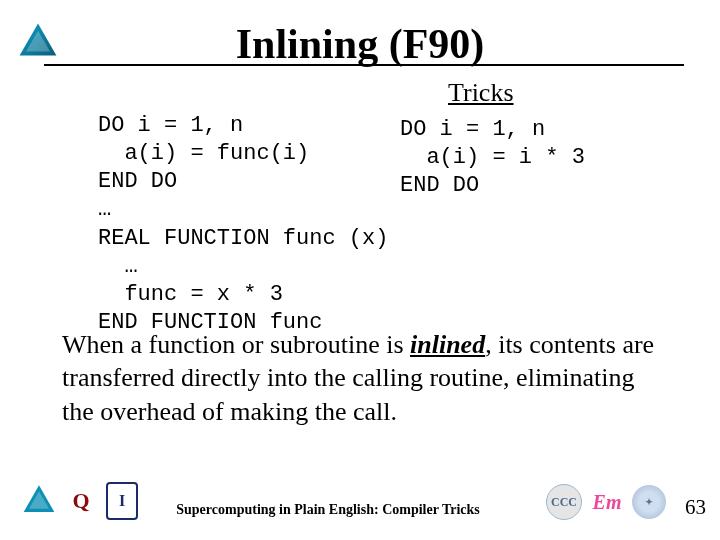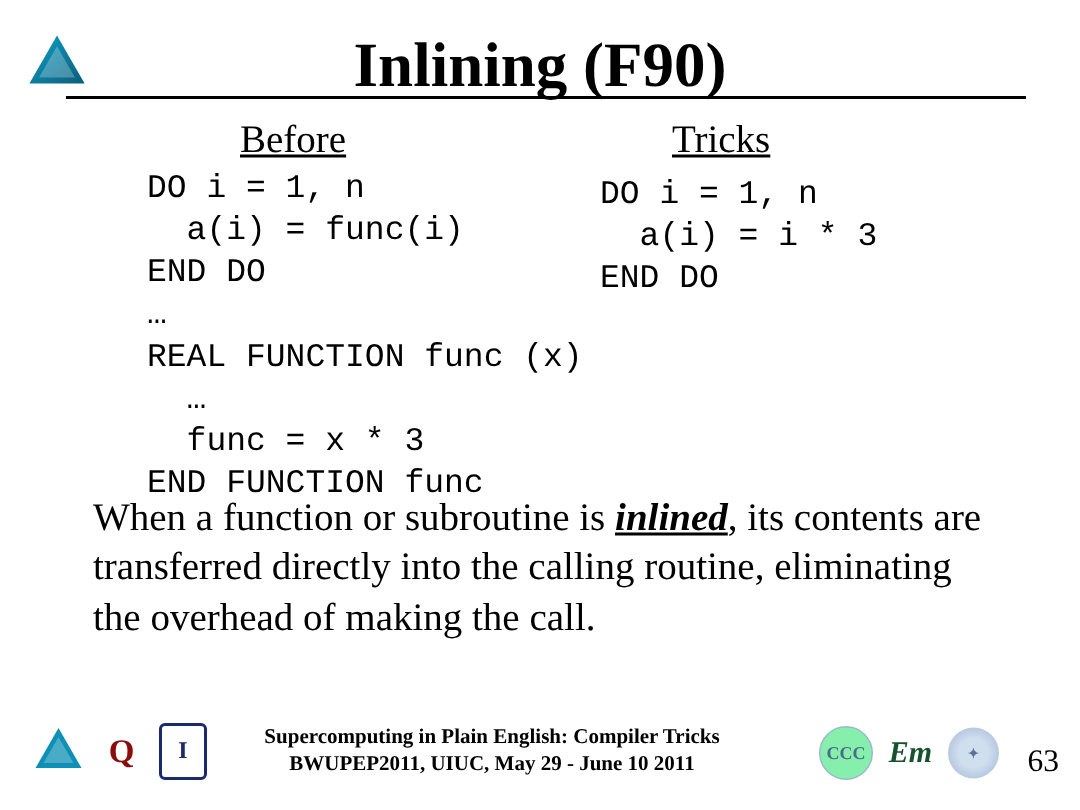--- a/index.html
+++ b/index.html
@@ -111,22 +111,22 @@
     border-radius: 50%;
     display: inline-flex;
     align-items: center;
     justify-content: center;
     font-size: 16px;
     font-weight: bold;
     font-family: Georgia, serif;
   }
   .badge.ou { color: #8a0d0d; border: 0; font-size: 22px; }
   .badge.illinois { color: #1b2a6b; border: 2px solid #1b2a6b; border-radius: 4px; width: 28px; height: 34px; }
-  .badge.ccc { background: #86efac; color: #4b6b8c; font-size: 12px; border: 1px solid #9bb9cf; }
-  .badge.ec  { color: #14532d; font-style: italic; font-size: 20px; }
+  .badge.ccc { background: #e5e5e5; color: #4b6b8c; font-size: 12px; border: 1px solid #9bb9cf; }
+  .badge.ec  { color: #ec4899; font-style: italic; font-size: 20px; }
   .badge.seal{ background: radial-gradient(circle,#d0dff0 40%,#b7c9e0 70%); color: #5c6f90; font-size: 9px; }
   .tri-small svg { width: 34px; height: 30px; }
 </style>
 </head>
 <body>
 
 <div class="slide">
 
   <div class="top-logo">
     <svg viewBox="0 0 100 90">
@@ -137,21 +137,20 @@
         </linearGradient>
       </defs>
       <polygon points="50,4 96,84 4,84" fill="url(#g1)"></polygon>
       <polygon points="50,22 80,74 20,74" fill="#fff" opacity="0.25"></polygon>
     </svg>
   </div>
 
   <div class="title">Inlining (F90)</div>
   <div class="hr"></div>
 
-  <div class="col-header before">Before</div>
   <div class="col-header after">Tricks</div>
 
   <div class="code before">DO i = 1, n
   a(i) = func(i)
 END DO
 …
 REAL FUNCTION func (x)
   …
   func = x * 3
 END FUNCTION func</div>
@@ -170,21 +169,20 @@
           <polygon points="50,4 96,84 4,84" fill="#0e8fb5"></polygon>
           <polygon points="50,22 80,74 20,74" fill="#fff" opacity="0.25"></polygon>
         </svg>
       </span>
       <span class="badge ou">Q</span>
       <span class="badge illinois">I</span>
     </div>
 
     <div class="footer-text">
       <div>Supercomputing in Plain English: Compiler Tricks</div>
-      <div>BWUPEP2011, UIUC, May 29 - June 10 2011</div>
     </div>
 
     <div class="footer-logos right">
       <span class="badge ccc">CCC</span>
       <span class="badge ec">Eт</span>
       <span class="badge seal">✦</span>
     </div>
   </div>
 
   <div class="page-num">63</div>

